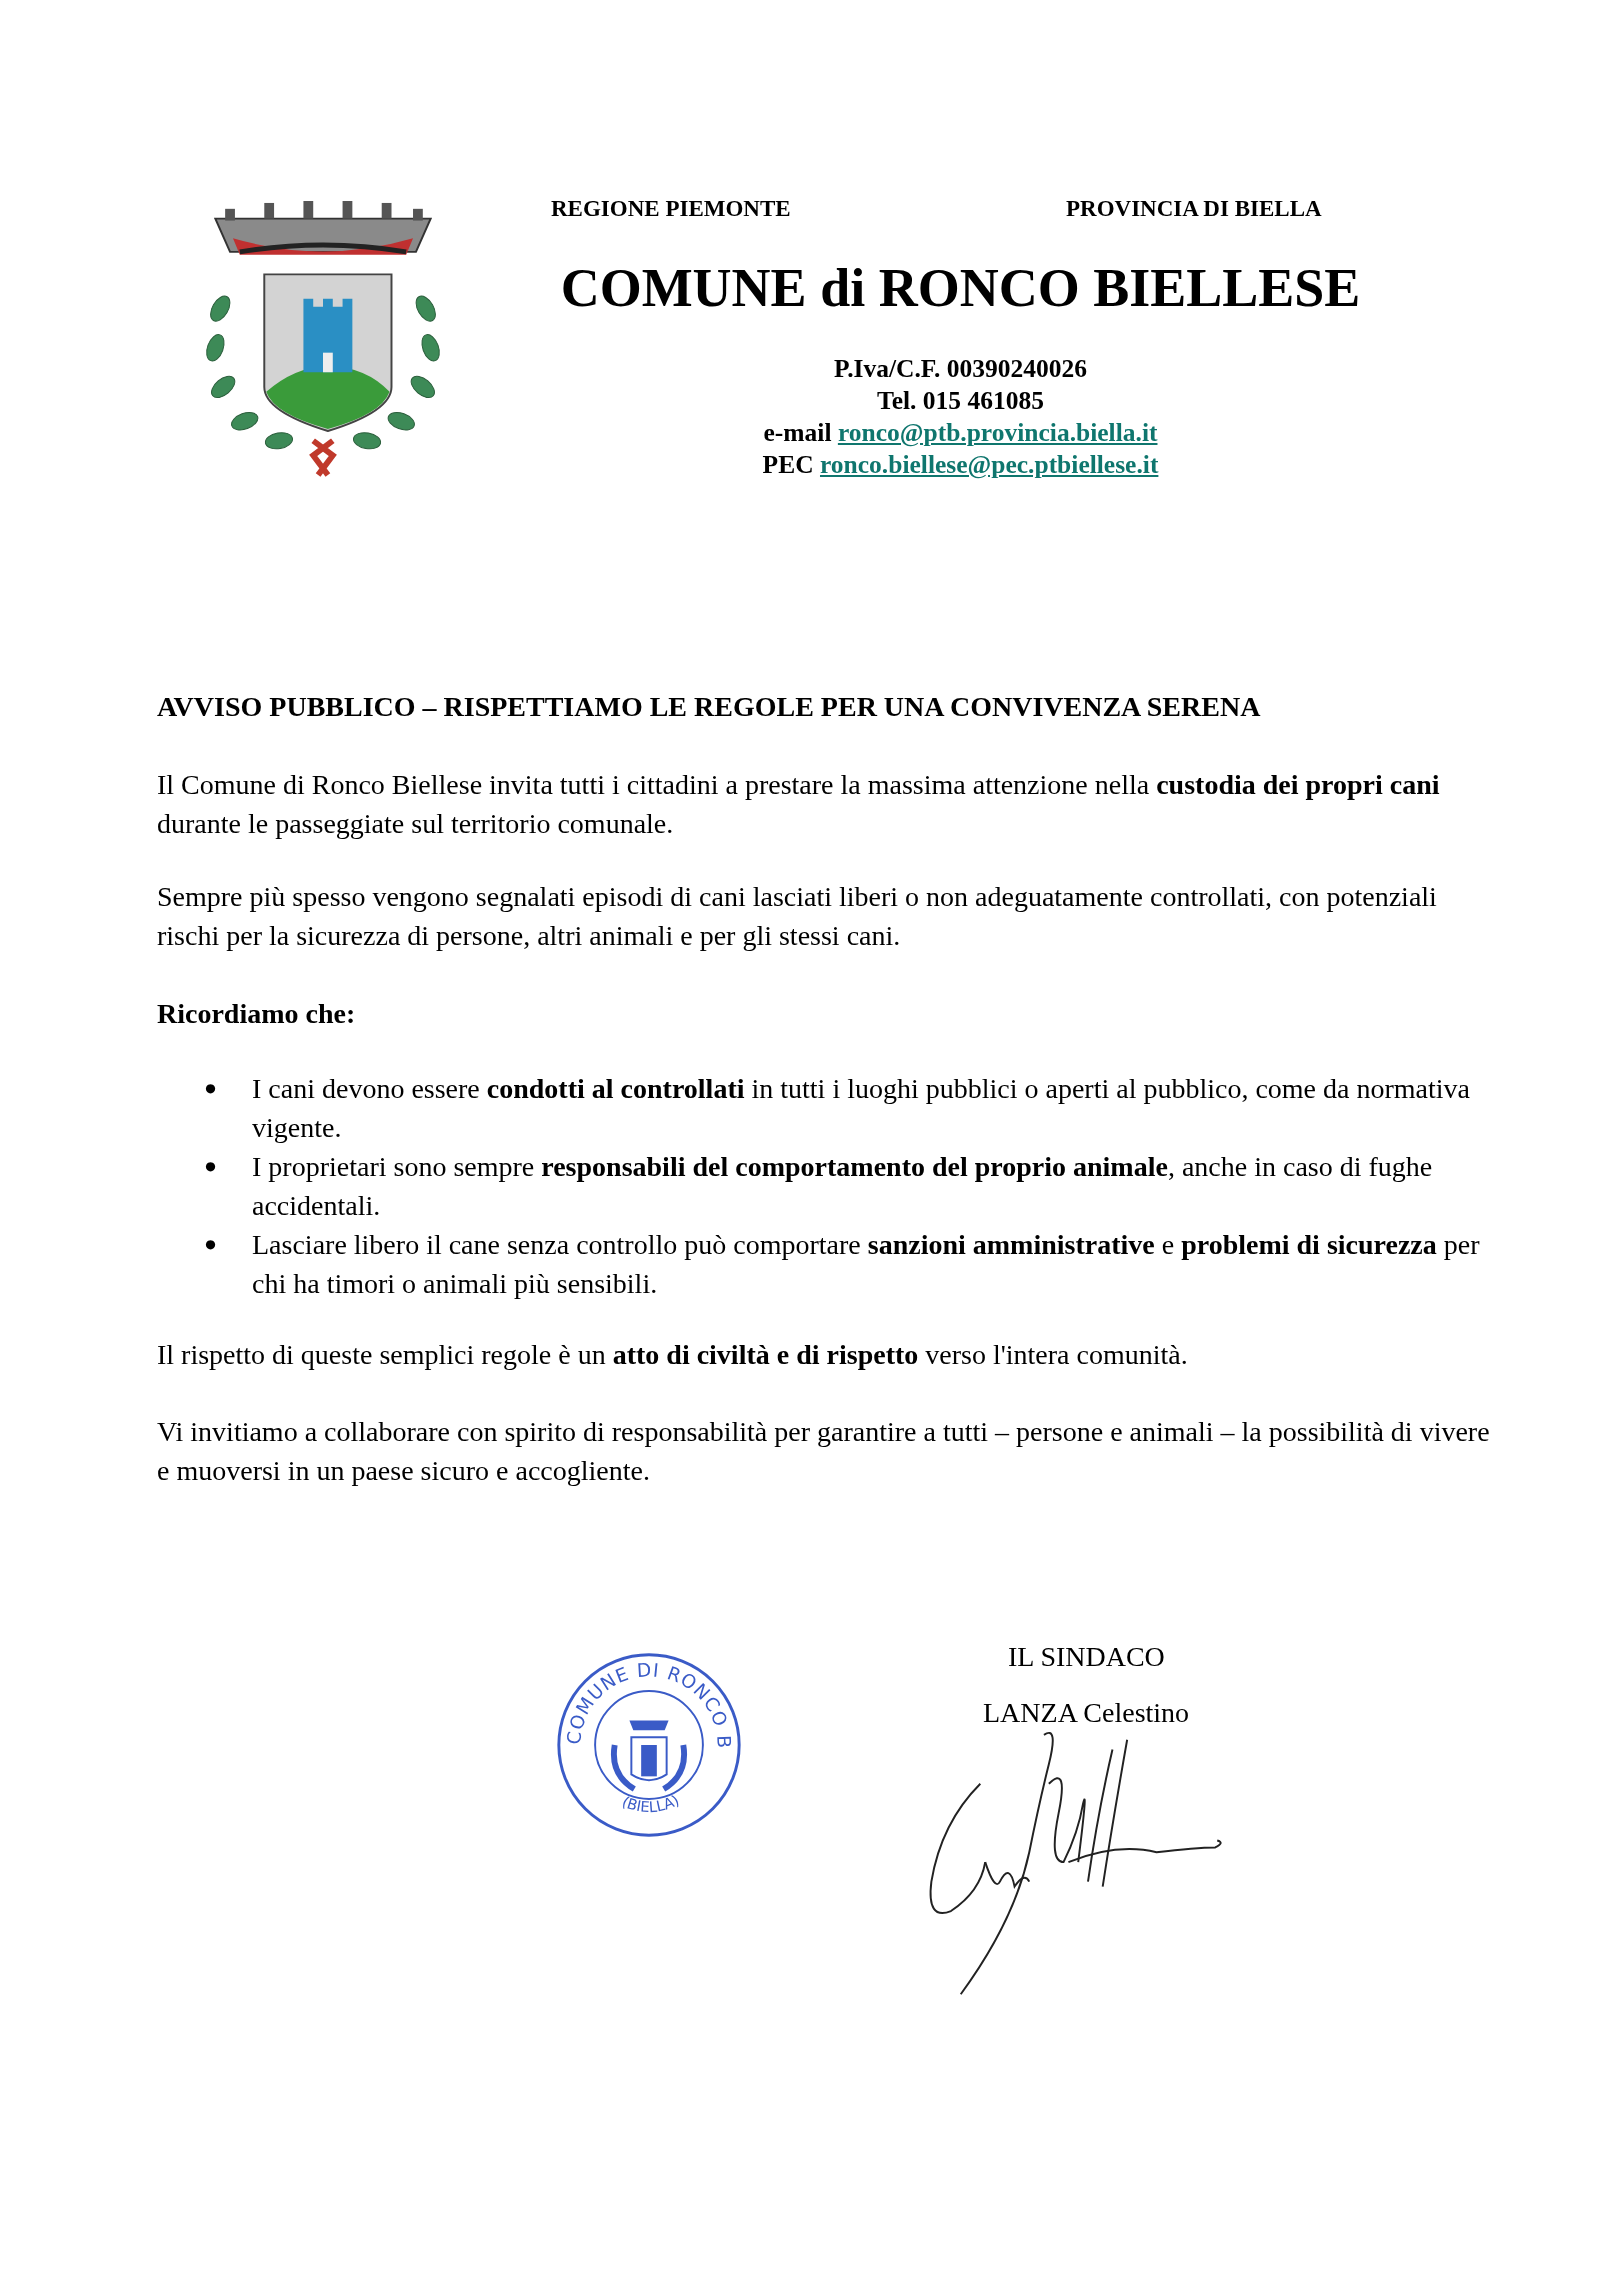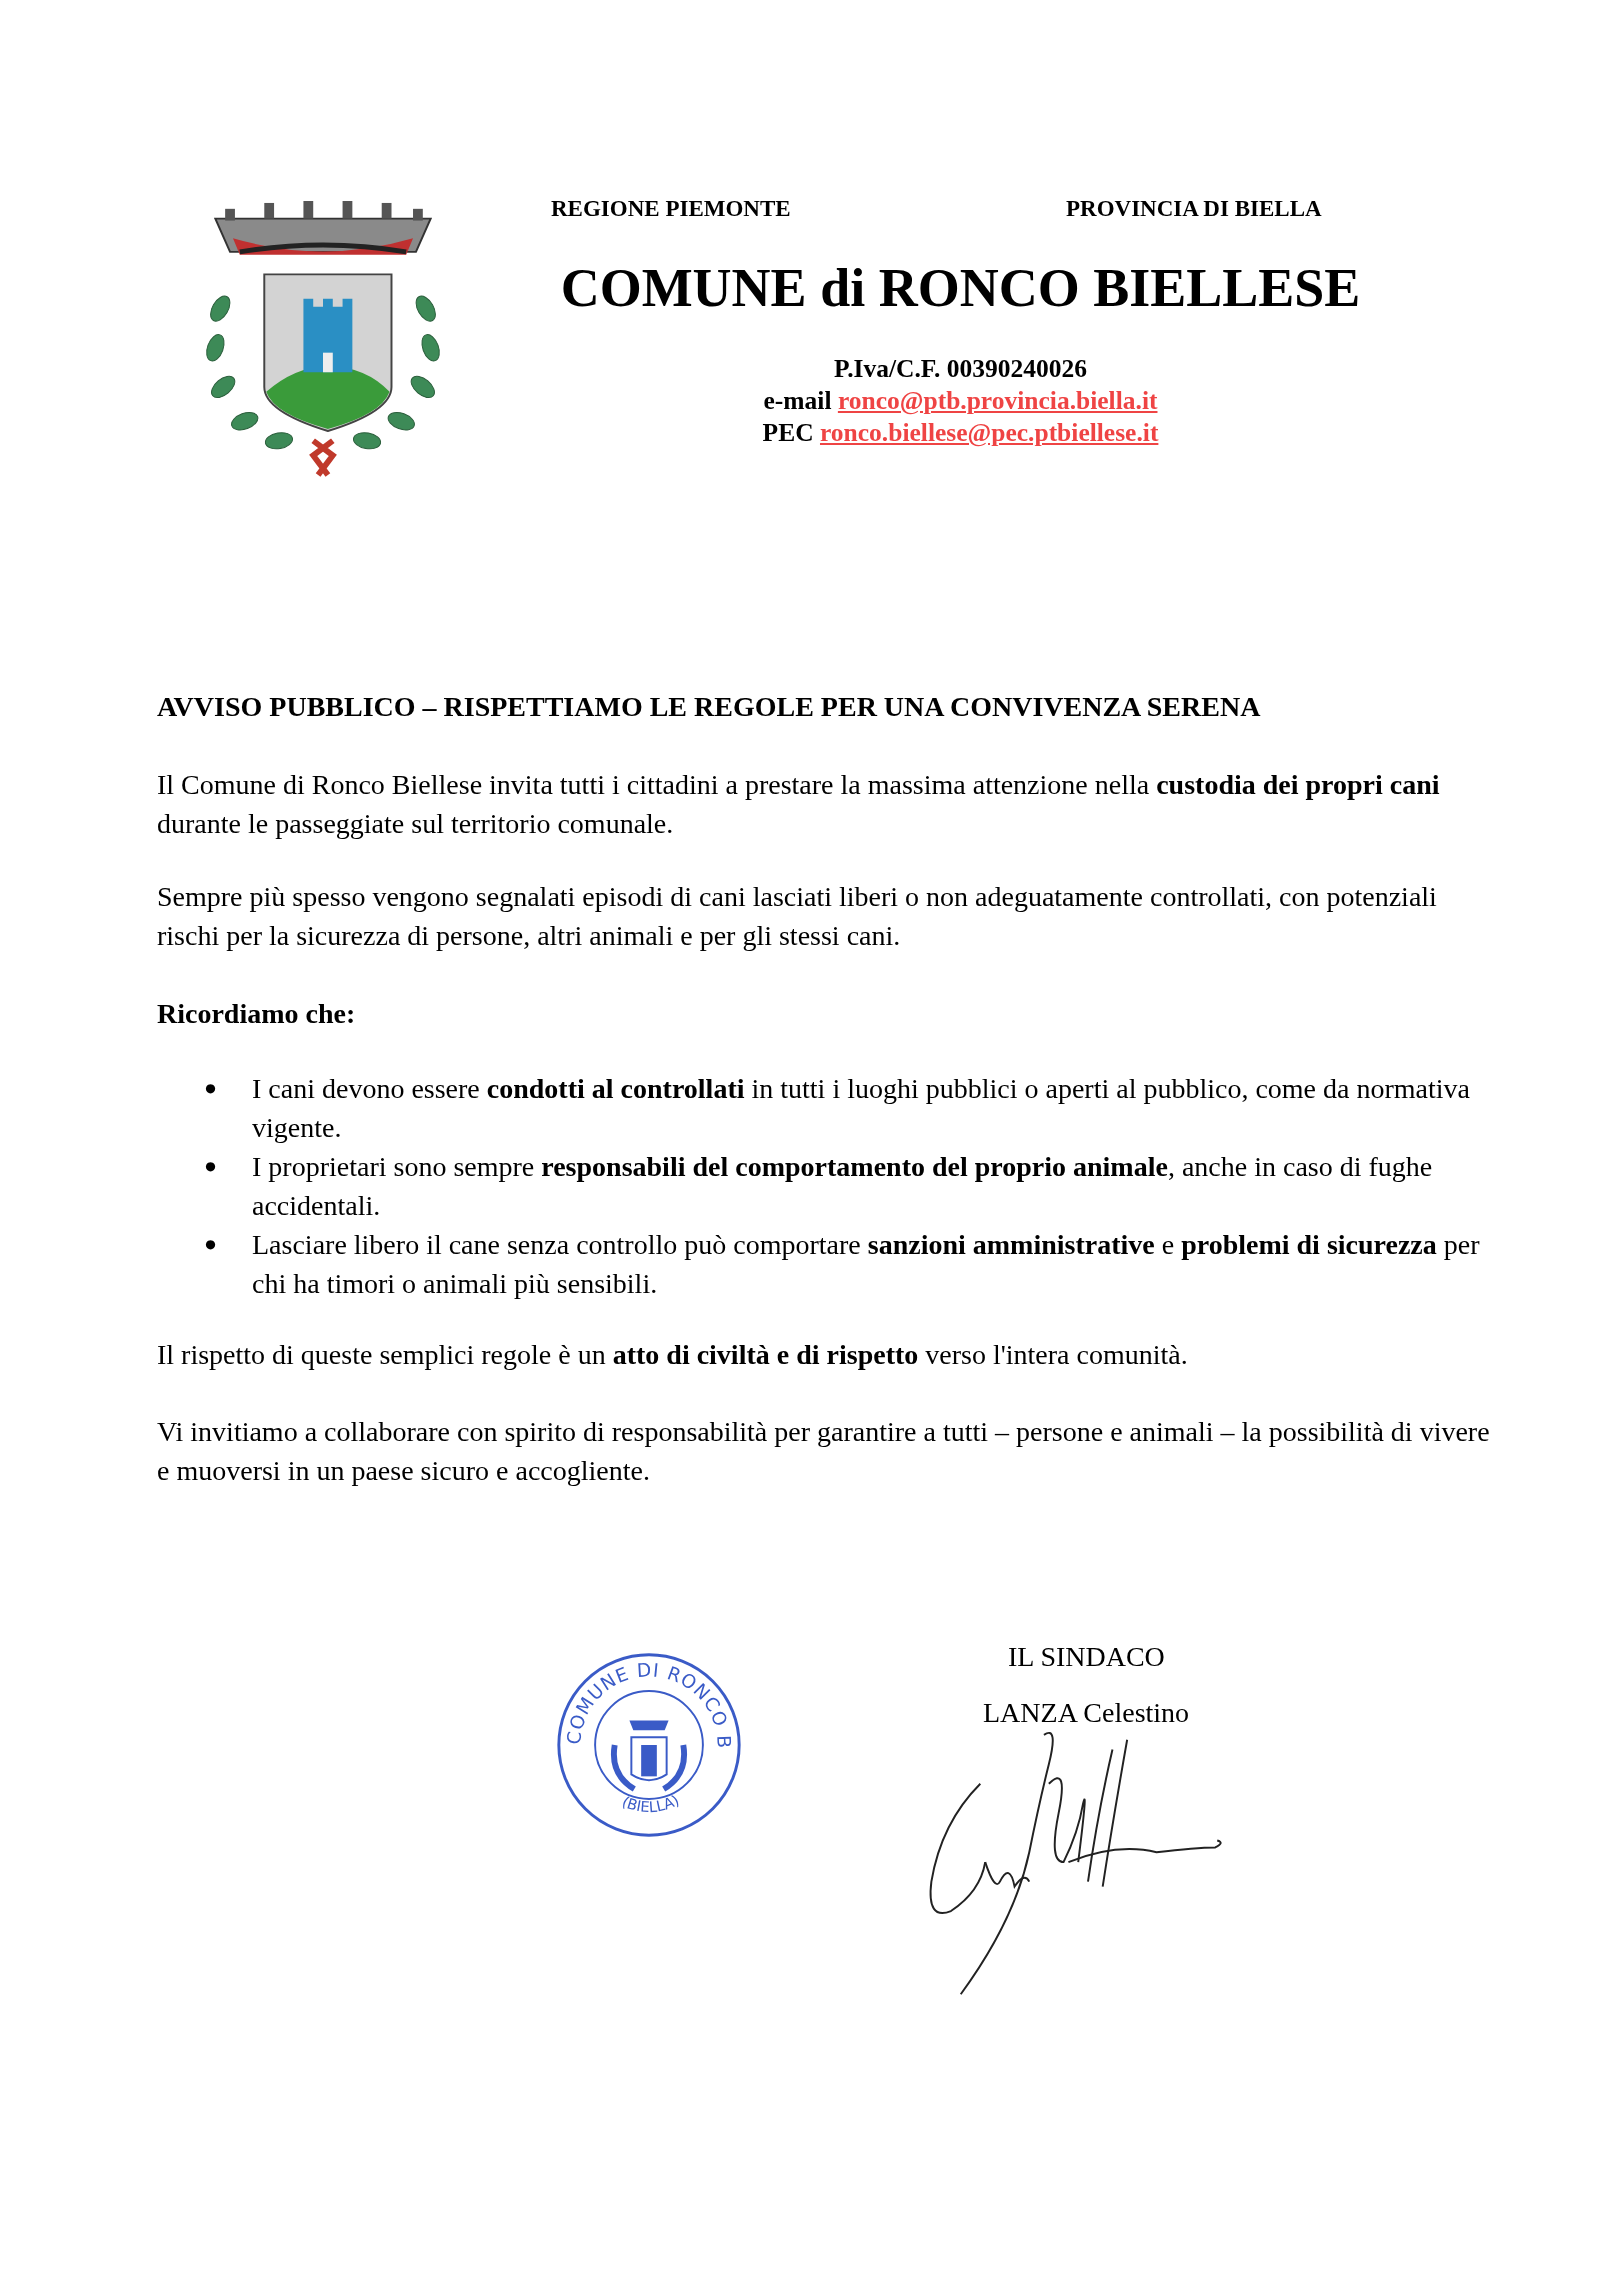--- a/index.html
+++ b/index.html
@@ -6,21 +6,21 @@
   body { width: 1621px; height: 2293px; position: relative; overflow: hidden;
          font-family: "Liberation Serif", "DejaVu Serif", serif; color: #000; }
   .abs { position: absolute; }
   .bold { font-weight: bold; }
   .crest { left: 186px; top: 191px; width: 274px; height: 294px; }
   .hdr-small { top: 196px; font-size: 23px; font-weight: bold; }
   .hdr-region { left: 551px; }
   .hdr-prov { left: 1066px; }
   .title { left: 529px; width: 863px; top: 257px; text-align: center; font-size: 54px; font-weight: bold; }
   .contact { left: 549px; width: 823px; top: 353px; text-align: center; font-size: 25.5px; font-weight: bold; line-height: 32px; }
-  .contact a { color: #ef4444; text-decoration: underline; }
+  .contact a { color: #0f766e; text-decoration: underline; }
   .heading { left: 157px; top: 691px; font-size: 28px; font-weight: bold; white-space: nowrap; }
   .para { left: 157px; width: 1333px; font-size: 28px; line-height: 39px; }
   .p1 { top: 765px; }
   .p2 { top: 877px; }
   .p3 { top: 994px; font-weight: bold; }
   ul.rules { position: absolute; left: 157px; top: 1069px; width: 1343px; margin: 0; padding: 0; list-style: none; font-size: 28px; line-height: 39px; }
   ul.rules li { position: relative; padding-left: 95px; }
   ul.rules li .bullet { position: absolute; left: 47px; top: 0; font-size: 21.6px; }
   .p4 { top: 1335px; }
   .p5 { top: 1412px; }
@@ -69,20 +69,21 @@
     <path d="M130 255 L150 270 L135 290 M150 255 L130 270 L145 290" stroke="#c0392b" stroke-width="6" fill="none"></path>
   </svg>
 </div>
 
 <div class="abs hdr-small hdr-region">REGIONE PIEMONTE</div>
 <div class="abs hdr-small hdr-prov">PROVINCIA DI BIELLA</div>
 <div class="abs title">COMUNE di RONCO BIELLESE</div>
 
 <div class="abs contact">
   <div>P.Iva/C.F. 00390240026</div>
+  <div>Tel. 015 461085</div>
   <div><span>e-mail </span><a href="#">ronco@ptb.provincia.biella.it</a></div>
   <div><span>PEC </span><a href="#">ronco.biellese@pec.ptbiellese.it</a></div>
 </div>
 
 <div class="abs heading">AVVISO PUBBLICO – RISPETTIAMO LE REGOLE PER UNA CONVIVENZA SERENA</div>
 
 <div class="abs para p1"><span>Il Comune di Ronco Biellese invita tutti i cittadini a prestare la massima attenzione nella </span><span class="bold">custodia dei propri cani</span><span> durante le passeggiate sul territorio comunale.</span></div>
 
 <div class="abs para p2">Sempre più spesso vengono segnalati episodi di cani lasciati liberi o non adeguatamente controllati, con potenziali rischi per la sicurezza di persone, altri animali e per gli stessi cani.</div>
 

